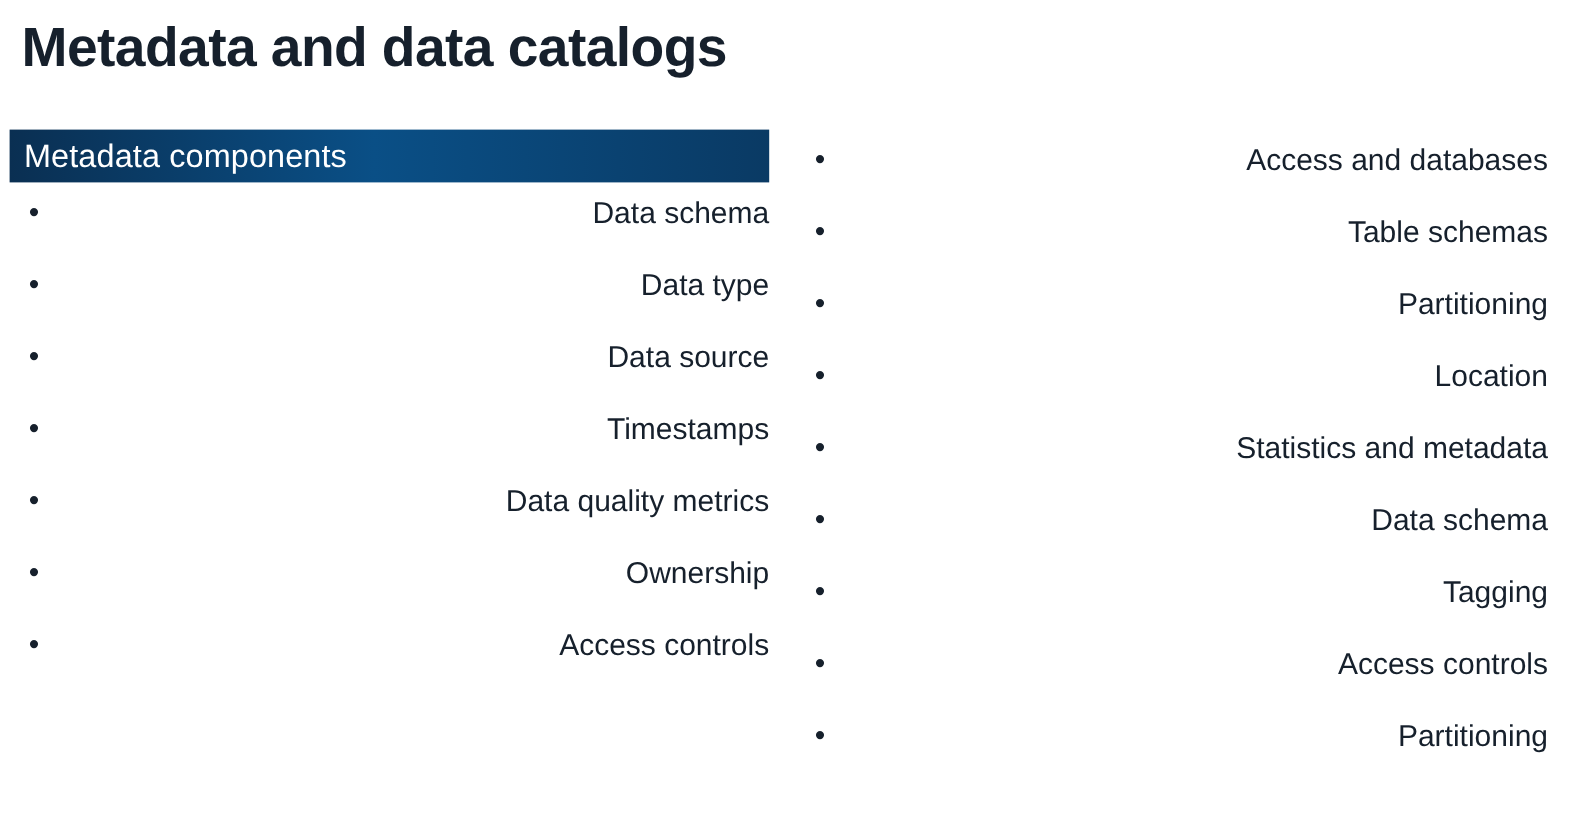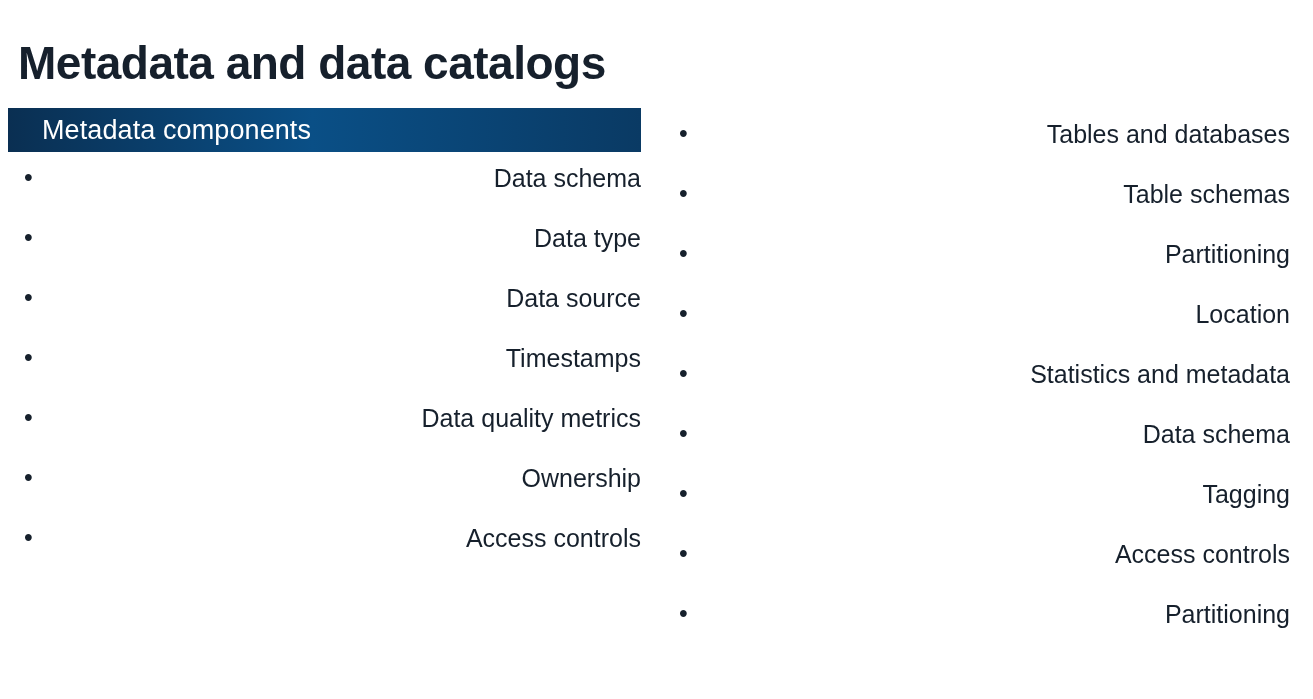--- a/index.html
+++ b/index.html
@@ -16,21 +16,21 @@
   }
   .slide {
     position: relative;
     width: 1313px;
     height: 699px;
     box-sizing: border-box;
   }
   .slide-title {
     position: absolute;
     left: 18px;
-    top: 36px;
+    top: 12px;
     font-size: 46px;
     font-weight: bold;
     letter-spacing: -0.5px;
     color: #16202c;
     margin: 0;
     white-space: nowrap;
   }
   .columns {
     position: absolute;
     top: 108px;
@@ -40,21 +40,21 @@
     gap: 16px;
   }
   .column {
     width: 633px;
     flex: 0 0 633px;
   }
   .col-header {
     height: 44px;
     display: flex;
     align-items: center;
-    padding-left: 34px;
+    padding-left: 12px;
     box-sizing: border-box;
     color: #ffffff;
     font-size: 27px;
     font-weight: 400;
     letter-spacing: 0.1px;
   }
   .col-header.left {
     background: linear-gradient(90deg, #0a2f52 0%, #0a4f86 48%, #0a3a64 100%);
   }
   .col-header.right {
@@ -130,21 +130,21 @@
           <span class="bullet-dot">•</span>
           <span class="bullet-text">Access controls</span>
         </li>
       </ul>
     </div>
 
     <div class="column right">
       <ul class="bullet-list">
         <li class="bullet-item">
           <span class="bullet-dot">•</span>
-          <span class="bullet-text">Tables and databases</span>
+          <span class="bullet-text">Access and databases</span>
         </li>
         <li class="bullet-item">
           <span class="bullet-dot">•</span>
           <span class="bullet-text">Table schemas</span>
         </li>
         <li class="bullet-item">
           <span class="bullet-dot">•</span>
           <span class="bullet-text">Partitioning</span>
         </li>
         <li class="bullet-item">

